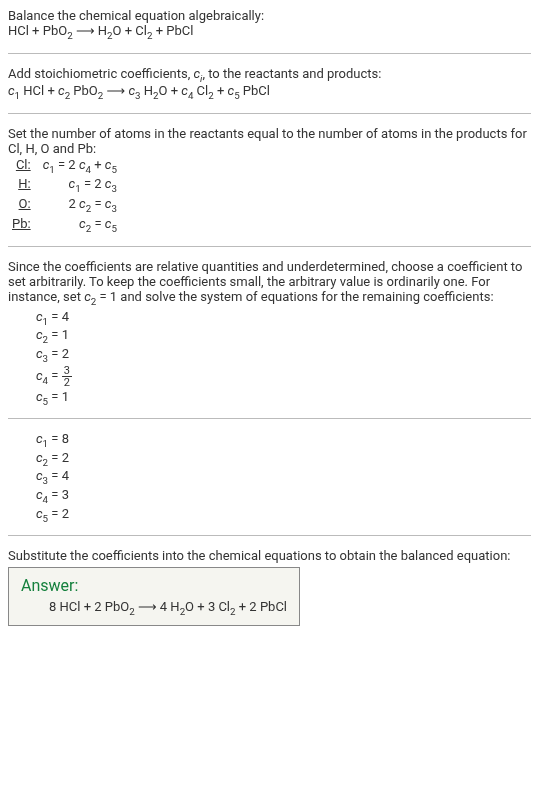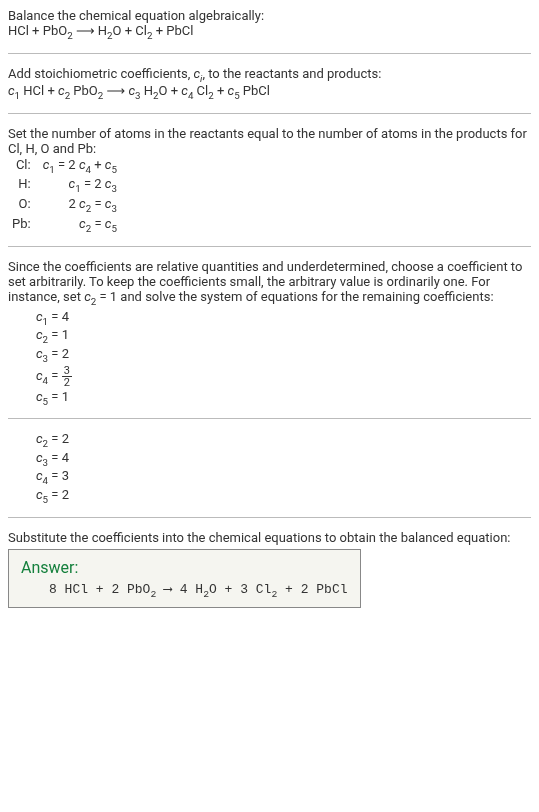--- a/index.html
+++ b/index.html
@@ -31,20 +31,21 @@
       border-collapse: collapse;
     }
     .eq-table td {
       text-align: right;
       padding: 1px 4px;
       vertical-align: baseline;
     }
     .eq-table td:first-child {
       text-align: right;
       padding-right: 8px;
+      text-decoration: underline;
     }
     .coef-list {
       margin-top: 2px;
       margin-left: 28px;
     }
     .coef-list div {
       margin: 1px 0;
     }
     .frac {
       display: inline-block;
@@ -69,21 +70,20 @@
       display: inline-block;
       margin-top: 4px;
     }
     .answer-box .label {
       color: #15803d;
       font-size: 16px;
       margin-bottom: 4px;
     }
     .answer-box .content {
       padding-left: 28px;
-      font-family: Liberation Mono, monospace;
     }
     .arrow {
       font-family: inherit;
     }
   </style>
 </head>
 <body>
 
 <div class="section">
   <div>Balance the chemical equation algebraically:</div>
@@ -133,20 +133,21 @@
     <div><i>c</i><span class="sub">3</span> = 2</div>
     <div><i>c</i><span class="sub">4</span> = <span class="frac"><span class="num">3</span><span class="den">2</span></span></div>
     <div><i>c</i><span class="sub">5</span> = 1</div>
   </div>
 </div>
 
 <hr>
 
 <div class="section">
   <div class="coef-list">
+    <div><i>c</i><span class="sub">1</span> = 8</div>
     <div><i>c</i><span class="sub">2</span> = 2</div>
     <div><i>c</i><span class="sub">3</span> = 4</div>
     <div><i>c</i><span class="sub">4</span> = 3</div>
     <div><i>c</i><span class="sub">5</span> = 2</div>
   </div>
 </div>
 
 <hr>
 
 <div class="section">

